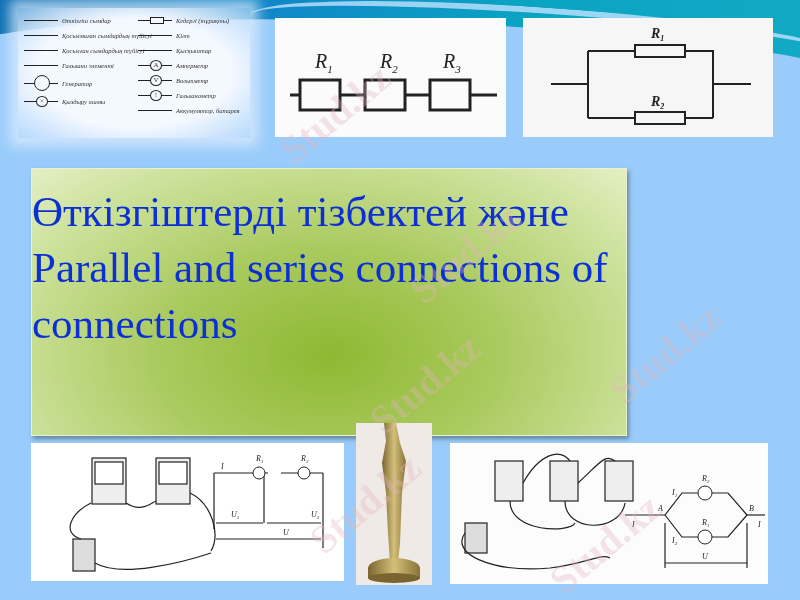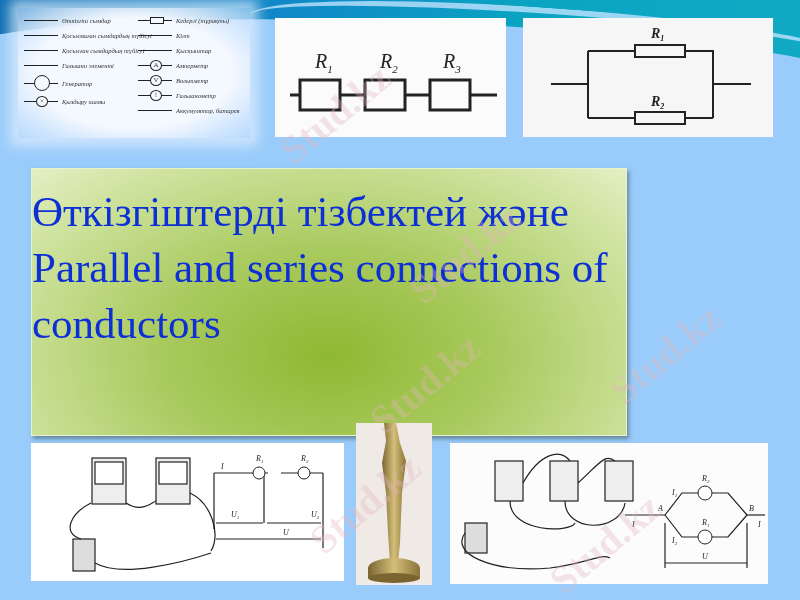--- a/index.html
+++ b/index.html
@@ -174,21 +174,21 @@
     </g>
     <text x="128" y="20" font-size="14" fill="#222" font-weight="bold"><tspan>R</tspan><tspan font-size="8" dy="3">1</tspan></text>
     <text x="128" y="88" font-size="14" fill="#222" font-weight="bold"><tspan>R</tspan><tspan font-size="8" dy="3">2</tspan></text>
   </svg>
 </div>
 
 <div class="title-card">
   <div class="title-text">
     <div class="title-line">Өткізгіштерді  тізбектей және</div>
     <div class="title-line">Parallel and series connections of</div>
-    <div class="title-line">conductors</div>
+    <div class="title-line">connections</div>
   </div>
 </div>
 
 <div class="statue">
   <svg width="76" height="162" viewBox="0 0 76 162">
     <defs>
       <linearGradient id="gold" x1="0" x2="1">
         <stop offset="0" stop-color="#7a6530"></stop>
         <stop offset=".5" stop-color="#d4bf7a"></stop>
         <stop offset="1" stop-color="#8a7338"></stop>

